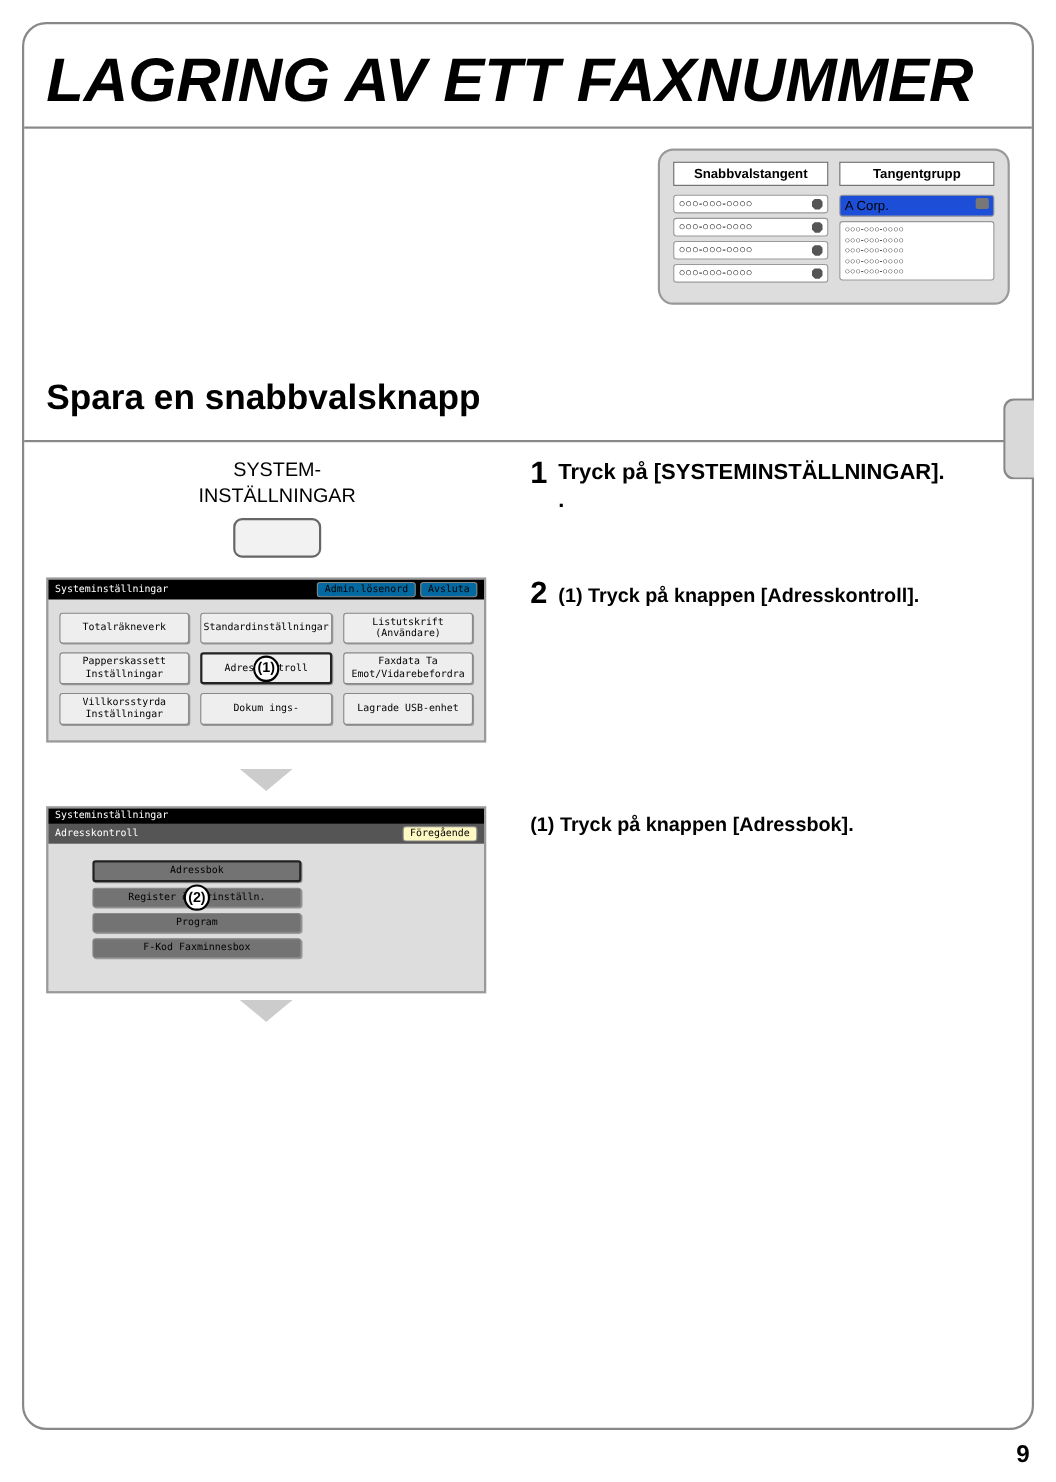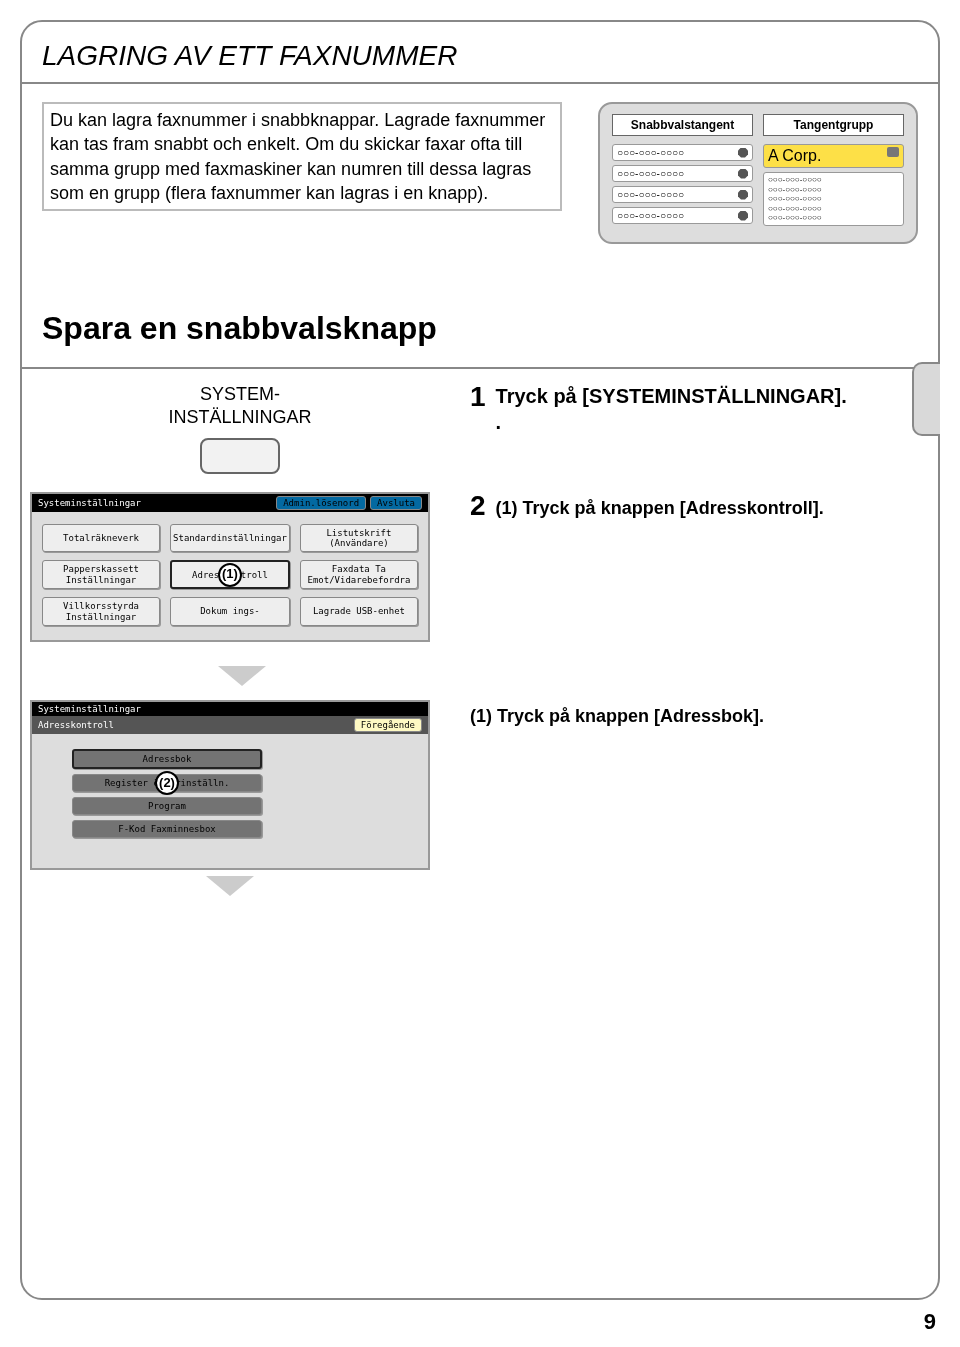--- a/index.html
+++ b/index.html
@@ -13,22 +13,22 @@
   }
   .page-frame {
     position: absolute;
     left: 20px; top: 20px;
     width: 920px; height: 1280px;
     border: 2px solid #888;
     border-radius: 22px;
     padding: 0;
   }
   .page-title {
-    font-size: 28px;
-    font-weight: 400;
+    font-size: 56px;
+    font-weight: 700;
     font-style: italic;
     margin: 18px 0 10px 20px;
   }
   .title-rule {
     border: none;
     border-top: 2px solid #888;
     margin: 0;
   }
   .top-area {
     position: relative;
@@ -87,26 +87,26 @@
   .dial-row .phone-ic {
     width: 10px; height: 10px;
     background: #555;
     border-radius: 2px;
     display: inline-block;
     clip-path: polygon(30% 0, 70% 0, 100% 30%, 100% 70%, 70% 100%, 30% 100%, 0 70%, 0 30%);
   }
   .group-head {
     display: flex;
     justify-content: space-between;
-    background: #fde047;
+    background: #1d4ed8;
     border: 1px solid #999;
     border-radius: 3px;
     padding: 2px 4px;
     margin-bottom: 4px;
-    font-size: 16px;
+    font-size: 12px;
   }
   .group-head .people-ic {
     width: 12px; height: 10px;
     background: #777;
     border-radius: 2px;
   }
   .group-body {
     background: #fff;
     border: 1px solid #999;
     border-radius: 3px;
@@ -120,21 +120,21 @@
     margin: 6px 0 20px 20px;
   }
   .sub-rule {
     border: none;
     border-top: 2px solid #888;
     margin: 0 0 14px 0;
   }
   .step-row {
     display: flex;
     align-items: flex-start;
-    padding: 0 8px 18px;
+    padding: 0 20px 18px;
     gap: 20px;
   }
   .step-left {
     width: 420px;
   }
   .step-right {
     flex: 1;
   }
   .step-num {
     font-size: 28px;
@@ -292,22 +292,20 @@
   }
 </style>
 </head>
 <body>
 
 <div class="page-frame">
   <div class="page-title">LAGRING AV ETT FAXNUMMER</div>
   <hr class="title-rule">
 
   <div class="top-area">
-    <div class="intro-box">Du kan lagra faxnummer i snabbknappar. Lagrade faxnummer kan tas fram snabbt och enkelt.
-Om du skickar faxar ofta till samma grupp med faxmaskiner kan numren till dessa lagras som en grupp (flera faxnummer kan lagras i en knapp).</div>
 
     <div class="dial-diagram">
       <div class="dial-headers">
         <div class="dial-header">Snabbvalstangent</div>
         <div class="dial-header">Tangentgrupp</div>
       </div>
       <div class="dial-columns">
         <div class="dial-col">
           <div class="dial-row">
               <span>○○○-○○○-○○○○</span>

